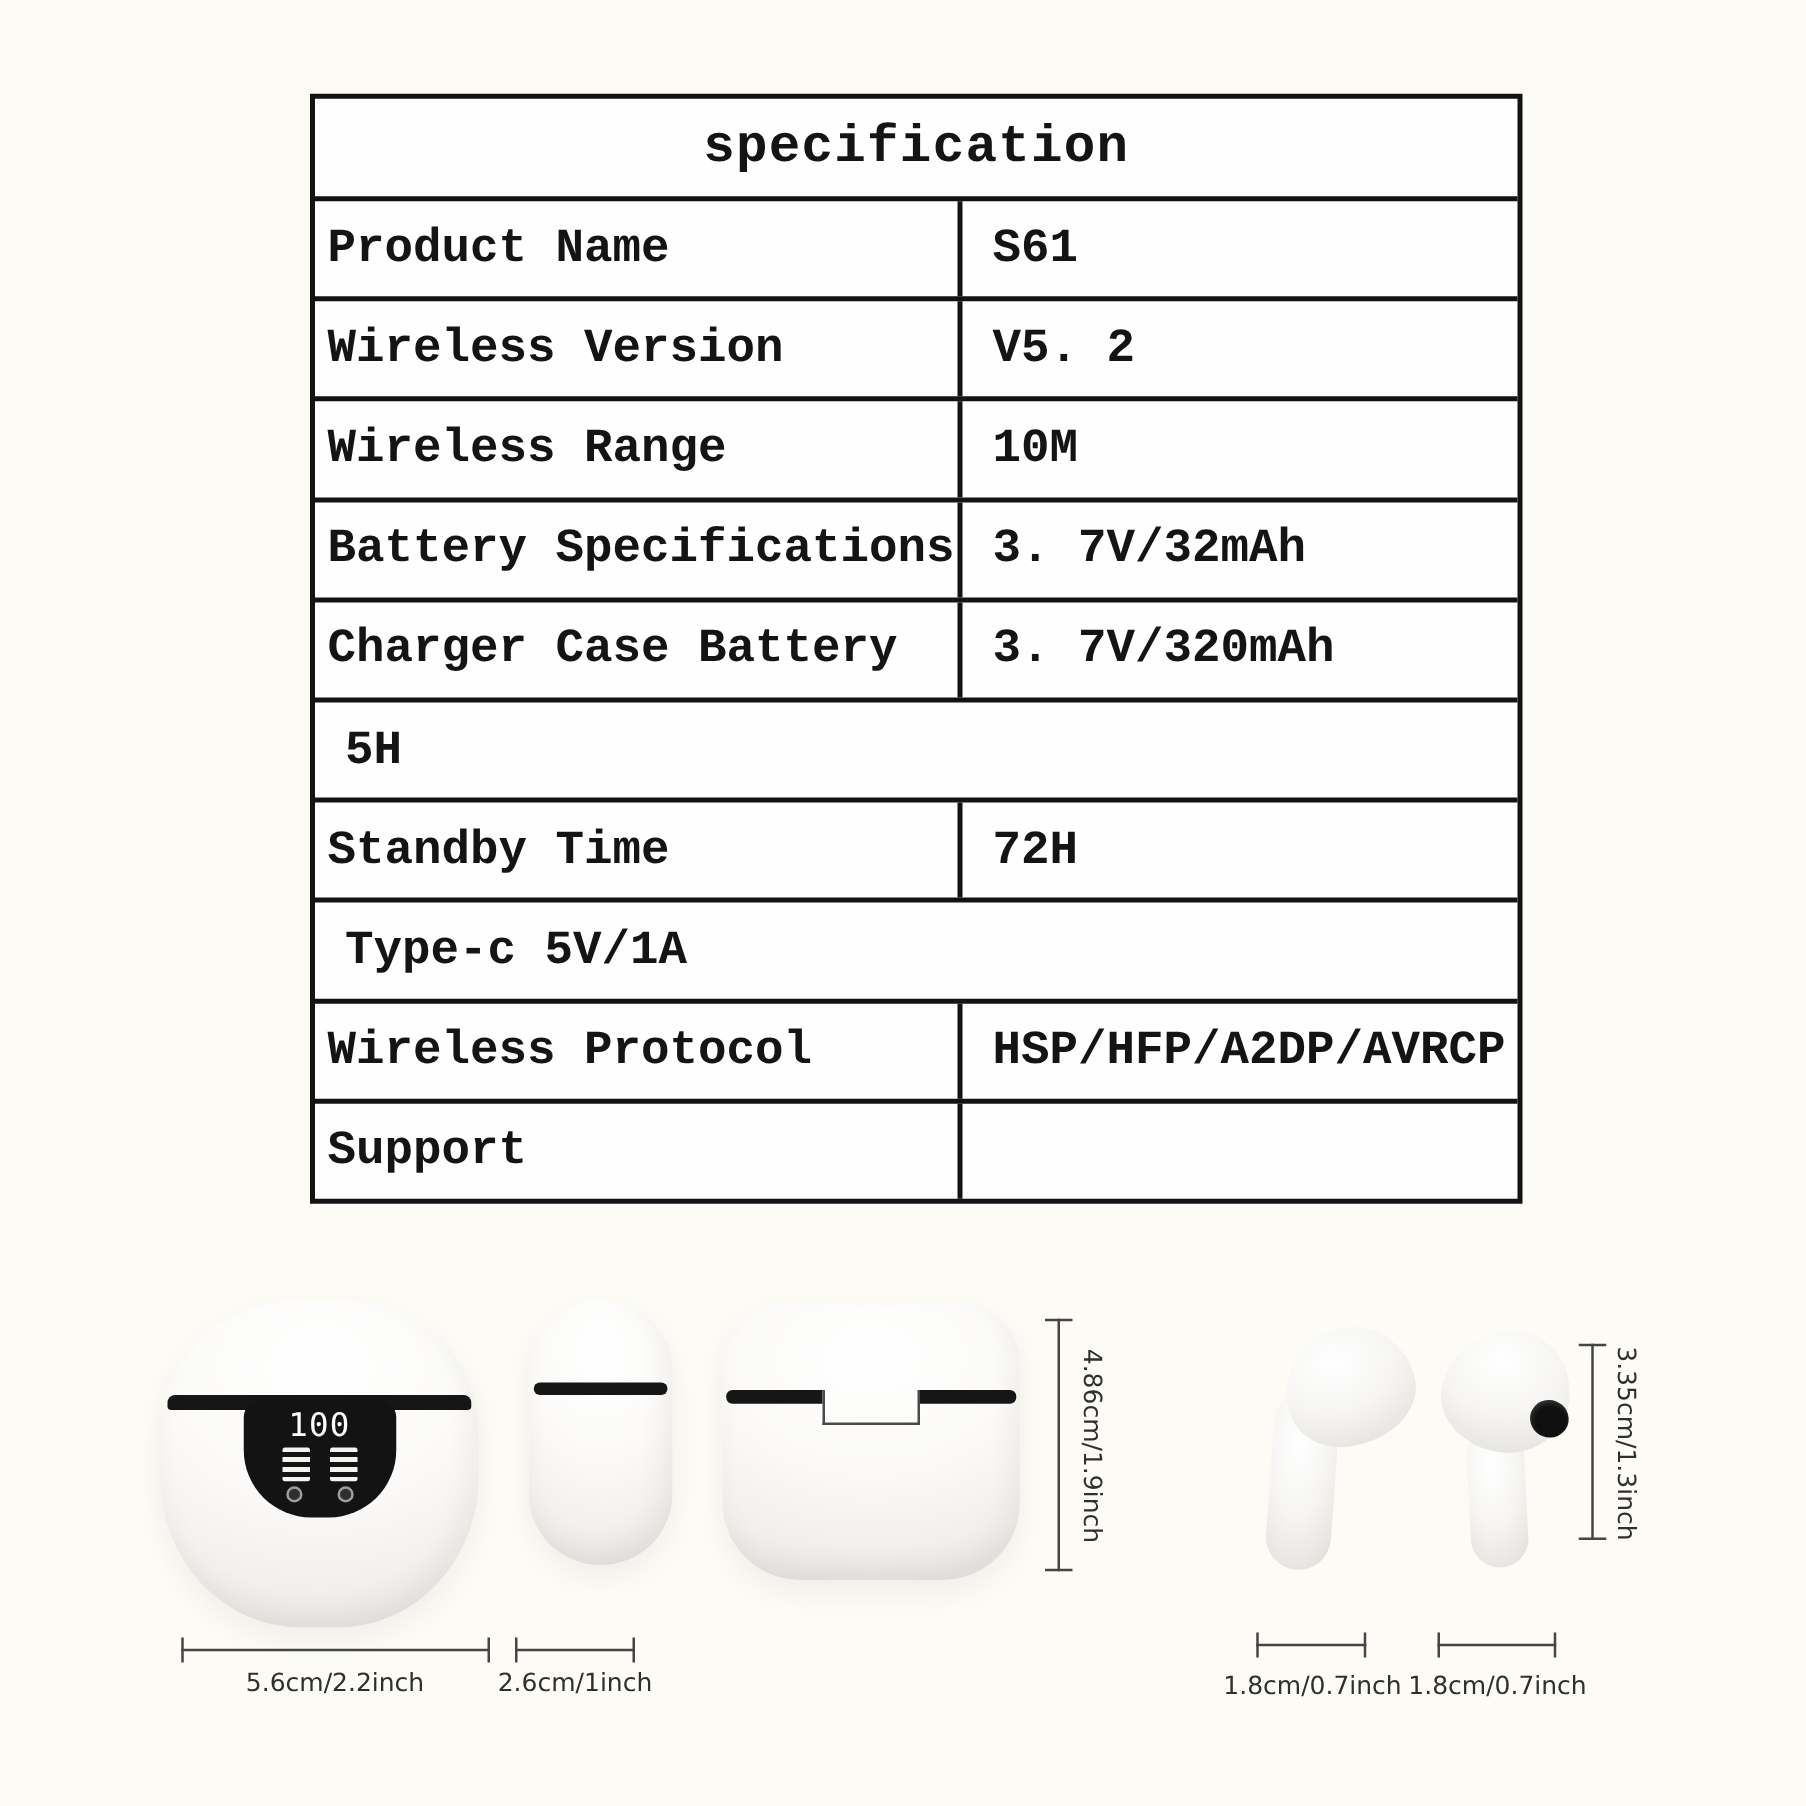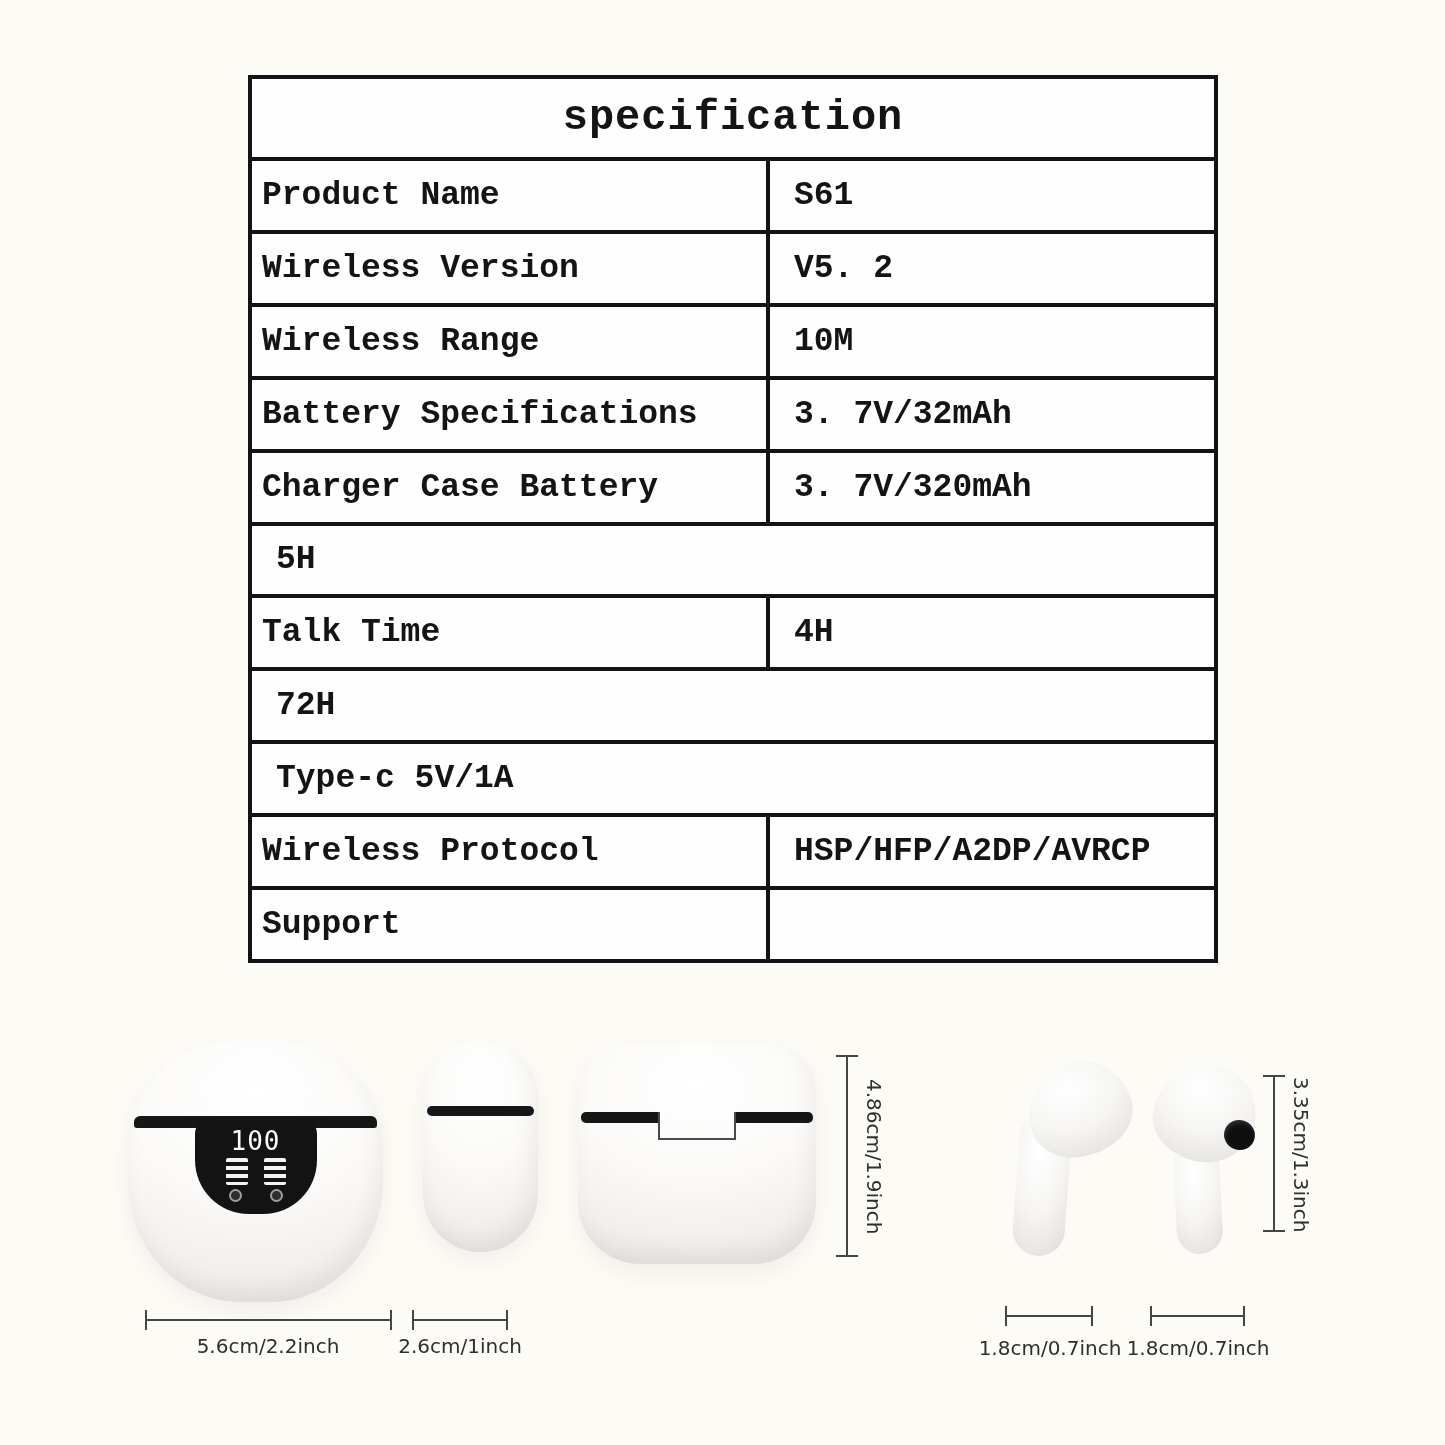--- a/index.html
+++ b/index.html
@@ -20,21 +20,21 @@
     color:#141414;
   }
   .title-row {
     height:82px; flex:0 0 82px;
     border-bottom:4px solid #131313;
     display:flex; align-items:center; justify-content:center;
     font-size:42px; font-weight:700; letter-spacing:1px;
   }
   .spec-row { flex:1 1 auto; display:flex; border-bottom:4px solid #131313; }
   .spec-row:last-child { border-bottom:none;gap:30px; }
-  .cell { display:flex; align-items:center; font-size:33px; font-weight:700; white-space:nowrap; overflow:hidden; }
+  .cell { display:flex; align-items:center; font-size:38px; font-weight:700; white-space:nowrap; overflow:hidden; }
   .cell.label { width:518px; flex:0 0 518px; border-right:4px solid #131313; padding-left:10px; }
   .cell.value { flex:1; padding-left:24px; }
 
   
   .case-body {
     background: radial-gradient(120% 95% at 50% 20%, #ffffff 0%, #fbfaf8 42%, #f1efec 74%, #e2e0dd 100%);
     box-shadow: 0 10px 24px rgba(0,0,0,0.05), inset -6px -12px 22px rgba(0,0,0,0.05);
   }
   .case-front { position:absolute; left:128px; top:1040px; width:255px; height:262px;
     border-radius:42% 42% 44% 44% / 40% 40% 46% 46%; }
@@ -118,24 +118,21 @@
     <div class="cell value">3. 7V/32mAh</div>
   </div>
   <div class="spec-row">
     <div class="cell label">Charger Case Battery</div>
     <div class="cell value">3. 7V/320mAh</div>
   </div>
   <div class="spec-row">
     <div class="cell value">5H</div>
   </div>
   <div class="spec-row">
-    <div class="cell label">Talk Time</div>
-    <div class="cell value">4H</div>
-  </div>
-  <div class="spec-row">
+    <div class="cell label">Standby Time</div>
     <div class="cell value">72H</div>
   </div>
   <div class="spec-row">
     <div class="cell value">Type-c 5V/1A</div>
   </div>
   <div class="spec-row">
     <div class="cell label">Wireless Protocol</div>
     <div class="cell value">HSP/HFP/A2DP/AVRCP</div>
   </div>
   <div class="spec-row">

